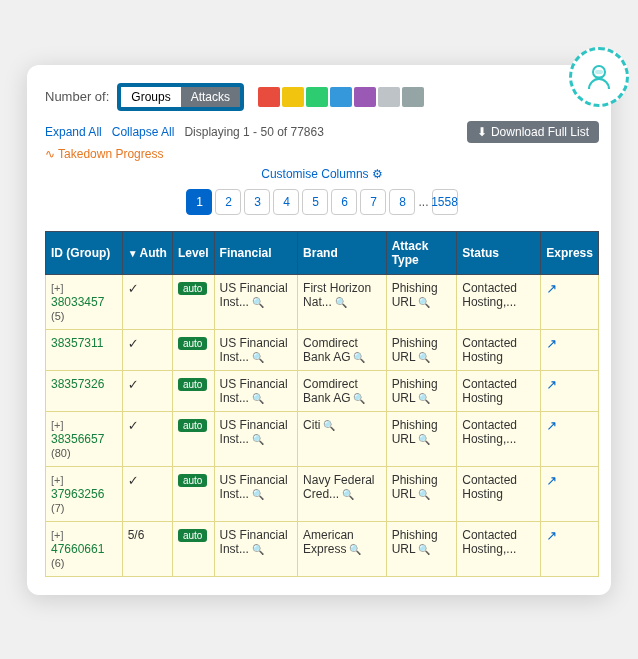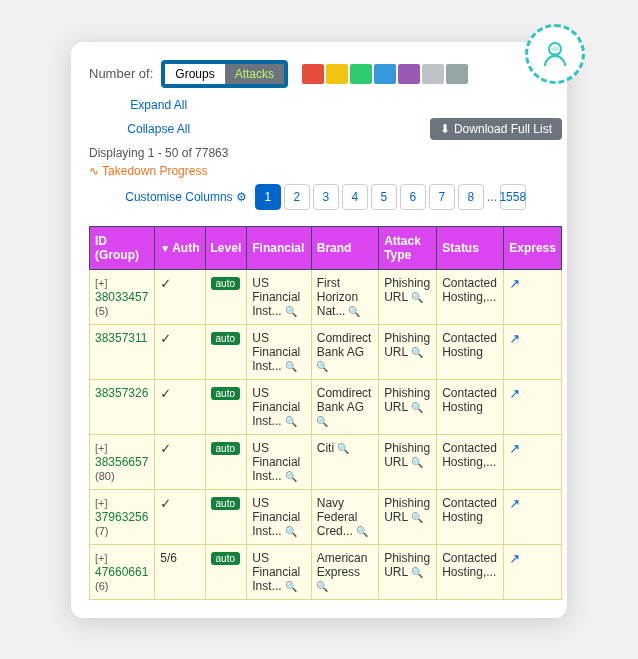--- a/index.html
+++ b/index.html
@@ -10,22 +10,22 @@
       display: flex;
       justify-content: center;
       align-items: center;
       min-height: 659px;
       width: 638px;
     }
     .card {
       background: #fff;
       border-radius: 12px;
       box-shadow: 0 4px 24px rgba(0,0,0,0.15);
-      width: 496px;
-      padding: 18px 5px 18px 18px;
+      width: 584px;
+      padding: 18px 12px 18px 18px;
       position: relative;
       margin: 20px auto;
     }
     .top-right-icon {
       position: absolute;
       top: -18px;
       right: -18px;
       width: 60px;
       height: 60px;
       border-radius: 50%;
@@ -56,21 +56,21 @@
     .toggle-btn {
       padding: 3px 10px;
       font-size: 12px;
       cursor: pointer;
       background: #fff;
       border: none;
       outline: none;
     }
     .toggle-btn.active {
       background: #6c757d;
-      color: #bef264;
+      color: #ffffff;
     }
     .color-bar {
       display: flex;
       gap: 2px;
       margin-left: 6px;
     }
     .color-swatch {
       width: 22px;
       height: 20px;
       border-radius: 2px;
@@ -80,21 +80,20 @@
       align-items: center;
       justify-content: space-between;
       margin-bottom: 4px;
       flex-wrap: wrap;
       gap: 4px;
     }
     .left-controls {
       display: flex;
       gap: 10px;
       align-items: center;
-      flex-direction: column;
     }
     .expand-collapse {
       color: #0066cc;
       font-size: 12px;
       cursor: pointer;
       text-decoration: none;
     }
     .displaying-text {
       color: #555;
       font-size: 12px;
@@ -119,20 +118,21 @@
       display: flex;
       align-items: center;
       gap: 3px;
     }
     .customise-row {
       display: flex;
       align-items: center;
       gap: 8px;
       margin-bottom: 16px;
       justify-content: center;
+      flex-direction: column;
     }
     .customise-link {
       color: #0066cc;
       font-size: 12px;
       cursor: pointer;
     }
     .pagination {
       display: flex;
       gap: 3px;
       align-items: center;
@@ -158,21 +158,21 @@
     .page-dots {
       font-size: 12px;
       color: #555;
     }
     table {
       width: 100%;
       border-collapse: collapse;
       font-size: 12px;
     }
     thead tr {
-      background: #d946ef;
+      background: #0369a1;
       color: #fff;
     }
     thead th {
       padding: 7px 5px;
       text-align: left;
       font-weight: 600;
       font-size: 12px;
       border: 1px solid #3d4a5c;
     }
     tbody tr {

